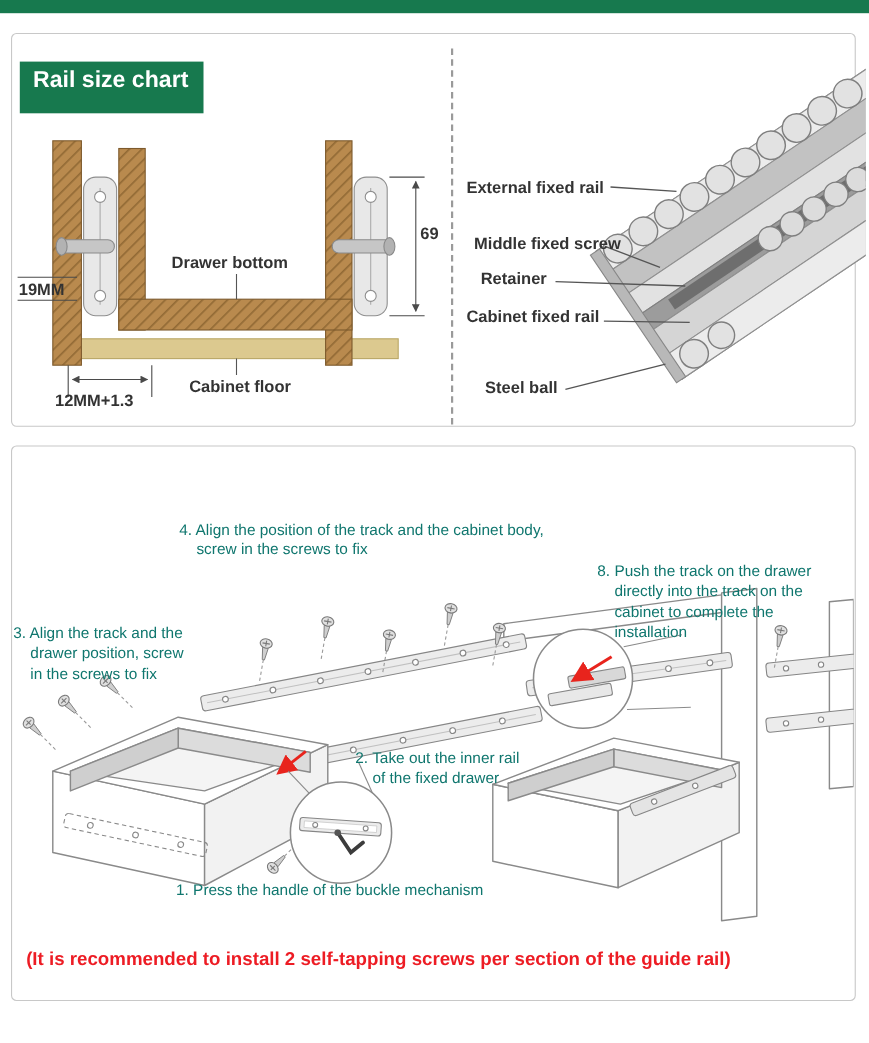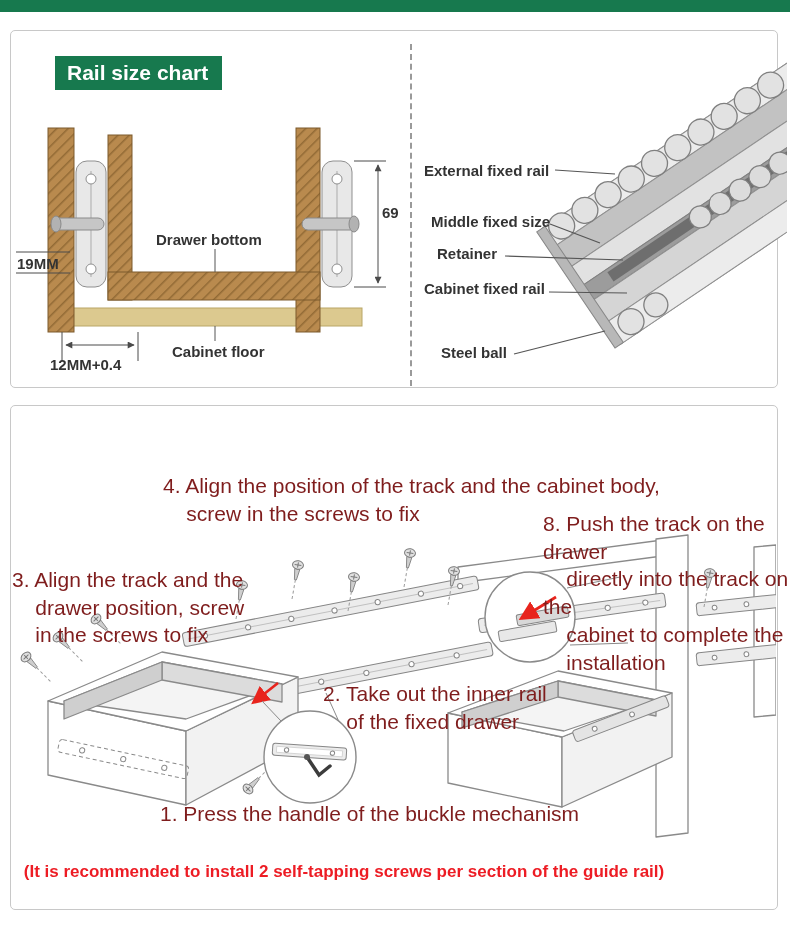--- a/index.html
+++ b/index.html
@@ -4,24 +4,24 @@
 <style>
   html,body{margin:0;padding:0;background:#fff;}
   body{width:790px;height:948px;position:relative;overflow:hidden;
        font-family:"Liberation Sans","DejaVu Sans",sans-serif;color:#3a3a3a;}
   .abs{position:absolute;}
   #topbar{left:0;top:0;width:790px;height:12px;background:var(--brand-green,#17794e);}
   .panel{border:1px solid #c8c8c8;border-radius:5px;background:#fff;}
   #box1{left:10px;top:30px;width:766px;height:356px;}
   #box2{left:10px;top:405px;width:766px;height:503px;}
   #badge{left:18px;top:56px;background:var(--brand-green,#17794e);color:#fff;
-         font-size:21px;font-weight:bold;padding:5px 14px 5px 12px;z-index:5;margin-left:37px;}
+         font-size:21px;font-weight:bold;padding:5px 14px 18px 12px;z-index:5;}
   #divider{left:410px;top:44px;height:342px;width:0;border-left:2px dashed #9a9a9a;}
   .lbl{font-size:15px;color:#333;white-space:nowrap;z-index:4;font-weight:bold;}
-  .step{font-size:21px;color:#7f1d1d;line-height:1.32;white-space:pre-wrap;z-index:6;}
+  .step{font-size:14px;color:#0f766e;line-height:1.32;white-space:pre-wrap;z-index:6;}
   #note{left:10px;top:862px;width:668px;text-align:center;font-size:17px;font-weight:bold;
         color:var(--alert-red,#ed1c24);z-index:6;}
   svg{position:absolute;overflow:hidden;}
 </style>
 </head>
 <body>
 
 <div id="topbar" class="abs"></div>
 
 <div id="box1" class="abs panel"></div>
@@ -123,25 +123,25 @@
     <line x1="135" y1="186" x2="185" y2="205"></line>
     <line x1="90" y1="218" x2="208" y2="222"></line>
     <line x1="134" y1="254" x2="212" y2="255"></line>
     <line x1="99" y1="316" x2="190" y2="293"></line>
   </g>
 </svg>
 
 <div class="abs lbl" style="left:156px;top:231px">Drawer bottom</div>
 <div class="abs lbl" style="left:172px;top:343px">Cabinet floor</div>
 <div class="abs lbl" style="left:17px;top:255px">19MM</div>
-<div class="abs lbl" style="left:50px;top:356px">12MM+0.4</div>
+<div class="abs lbl" style="left:50px;top:356px">12MM+1.3</div>
 <div class="abs lbl" style="left:382px;top:204px">69</div>
 
 <div class="abs lbl" style="left:424px;top:162px">External fixed rail</div>
-<div class="abs lbl" style="left:431px;top:213px">Middle fixed size</div>
+<div class="abs lbl" style="left:431px;top:213px">Middle fixed screw</div>
 <div class="abs lbl" style="left:437px;top:245px">Retainer</div>
 <div class="abs lbl" style="left:424px;top:280px">Cabinet fixed rail</div>
 <div class="abs lbl" style="left:441px;top:344px">Steel ball</div>
 
 <div id="box2" class="abs panel"></div>
 
 <svg class="abs" style="left:10px;top:405px" width="766" height="503" viewBox="0 0 766 503">
   <defs>
     <marker id="redarr" viewBox="0 0 10 10" refX="8" refY="5" markerWidth="7" markerHeight="7" orient="auto">
       <path d="M0,0 L10,5 L0,10 z" fill="#e8241d"></path>

